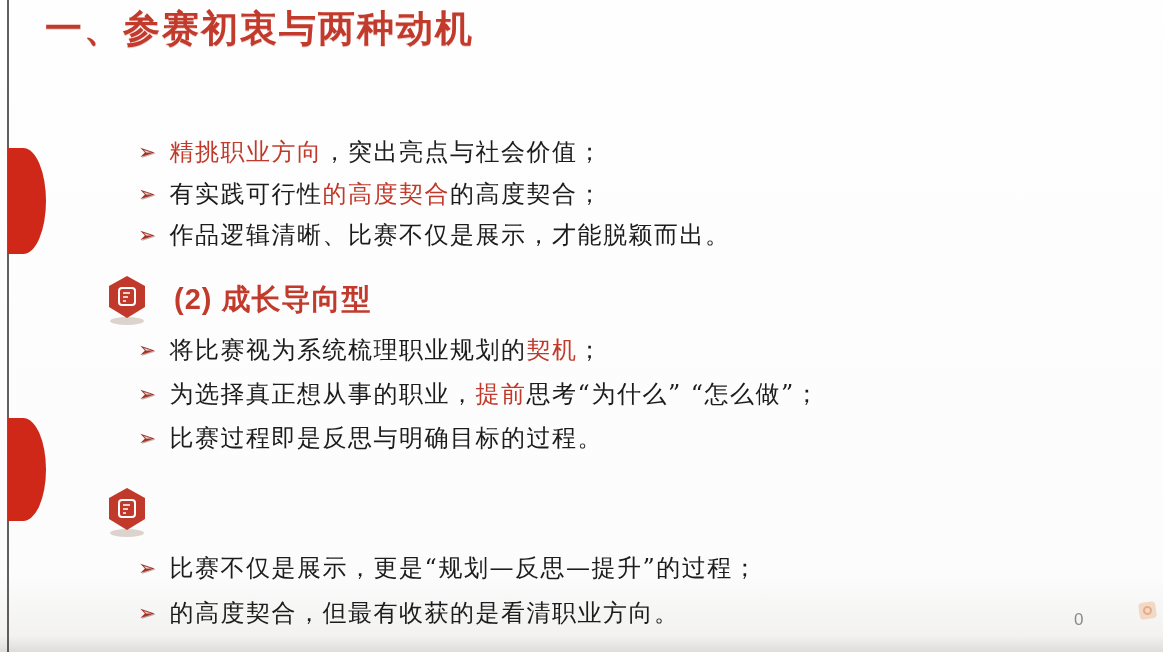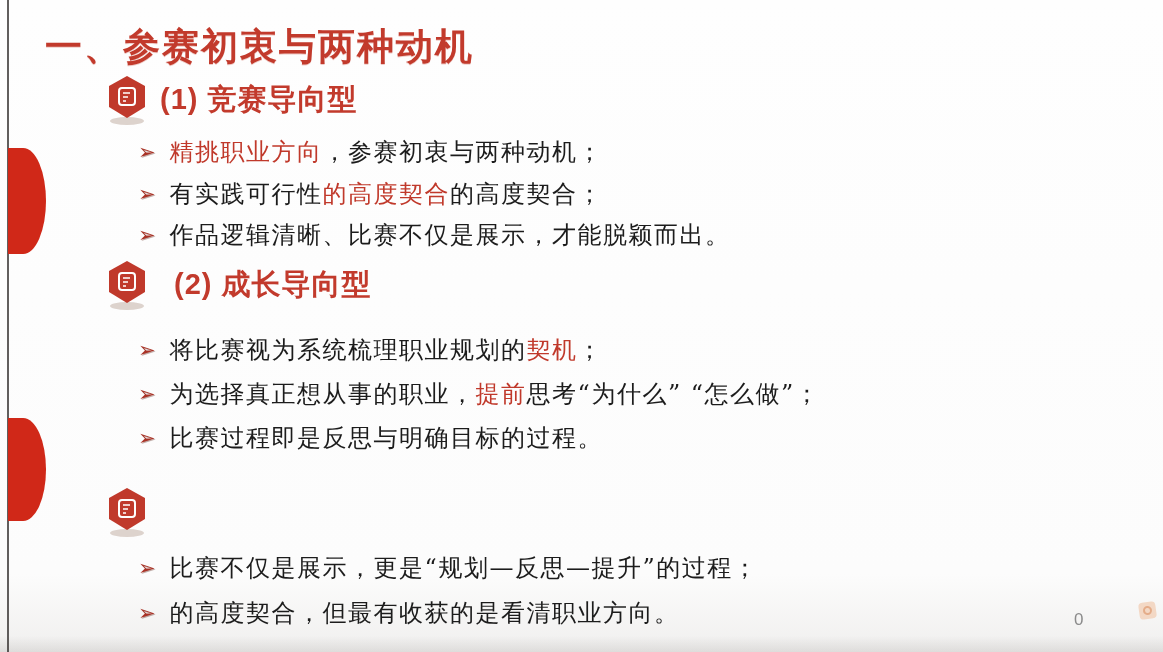--- a/index.html
+++ b/index.html
@@ -17,21 +17,21 @@
   }
   
   .blob{
     position:absolute;left:8px;width:38px;background:#d02818;
     border-radius:0 60% 60% 0 / 0 50% 50% 0;
   }
   .blob.b1{top:148px;height:106px;}
   .blob.b2{top:418px;height:103px;}
 
   .title{
-    position:absolute;left:45px;top:22px;
+    position:absolute;left:45px;top:4px;
     font-size:37px;font-weight:900;color:#c23a2c;
     letter-spacing:2px;white-space:nowrap;
     font-family:"Liberation Sans",sans-serif;
     text-shadow:0 1px 0 rgba(194,58,44,.25);
   }
 
   .section-heading{
     position:absolute;display:flex;align-items:center;gap:10px;
   }
   .hexwrap{position:relative;width:46px;height:52px;flex:0 0 auto;}
@@ -81,52 +81,41 @@
 <body>
 
 <div class="slide">
 
   <div class="edge-line"></div>
   <div class="blob b1"></div>
   <div class="blob b2"></div>
 
   <div class="title">一、参赛初衷与两种动机</div>
 
-  <div class="section-heading" style="left:104px;top:74px;">
-    <span class="hexwrap">
-      <svg width="46" height="52" viewBox="0 0 46 52">
-        <ellipse cx="23" cy="47" rx="17" ry="4" fill="#ddd3cd"></ellipse>
-        <polygon points="23,2 41,12 41,33 23,44 5,33 5,12" fill="#c0392b"></polygon>
-        <rect x="15" y="14" width="16" height="17" rx="3" fill="none" stroke="#ffffff" stroke-width="2"></rect>
-        <path d="M19 19h7 M19 23h5 M19 27h3" stroke="#ffffff" stroke-width="1.6" fill="none"></path>
-      </svg>
-    </span>
-    <span class="heading-text">(1) 竞赛导向型</span>
-  </div>
 
   <div class="bullet" style="top:136px;">
     <span class="arrow">➢</span>
     <span class="bt">
-      <span class="em">精挑职业方向</span><span>，参赛初衷与两种动机；</span>
+      <span class="em">精挑职业方向</span><span>，突出亮点与社会价值；</span>
     </span>
   </div>
   <div class="bullet" style="top:178px;">
     <span class="arrow">➢</span>
     <span class="bt">
       <span>有实践可行性</span><span class="em">的高度契合</span><span>的高度契合；</span>
     </span>
   </div>
   <div class="bullet" style="top:219px;">
     <span class="arrow">➢</span>
     <span class="bt">
       <span>作品逻辑清晰、比赛不仅是展示，才能脱颖而出。</span>
     </span>
   </div>
 
-  <div class="section-heading" style="left:104px;top:259px;gap:24px;">
+  <div class="section-heading" style="left:104px;top:274px;gap:24px;">
     <span class="hexwrap">
       <svg width="46" height="52" viewBox="0 0 46 52">
         <ellipse cx="23" cy="47" rx="17" ry="4" fill="#ddd3cd"></ellipse>
         <polygon points="23,2 41,12 41,33 23,44 5,33 5,12" fill="#c0392b"></polygon>
         <rect x="15" y="14" width="16" height="17" rx="3" fill="none" stroke="#ffffff" stroke-width="2"></rect>
         <path d="M19 19h7 M19 23h5 M19 27h3" stroke="#ffffff" stroke-width="1.6" fill="none"></path>
       </svg>
     </span>
     <span class="heading-text">(2) 成长导向型</span>
   </div>

